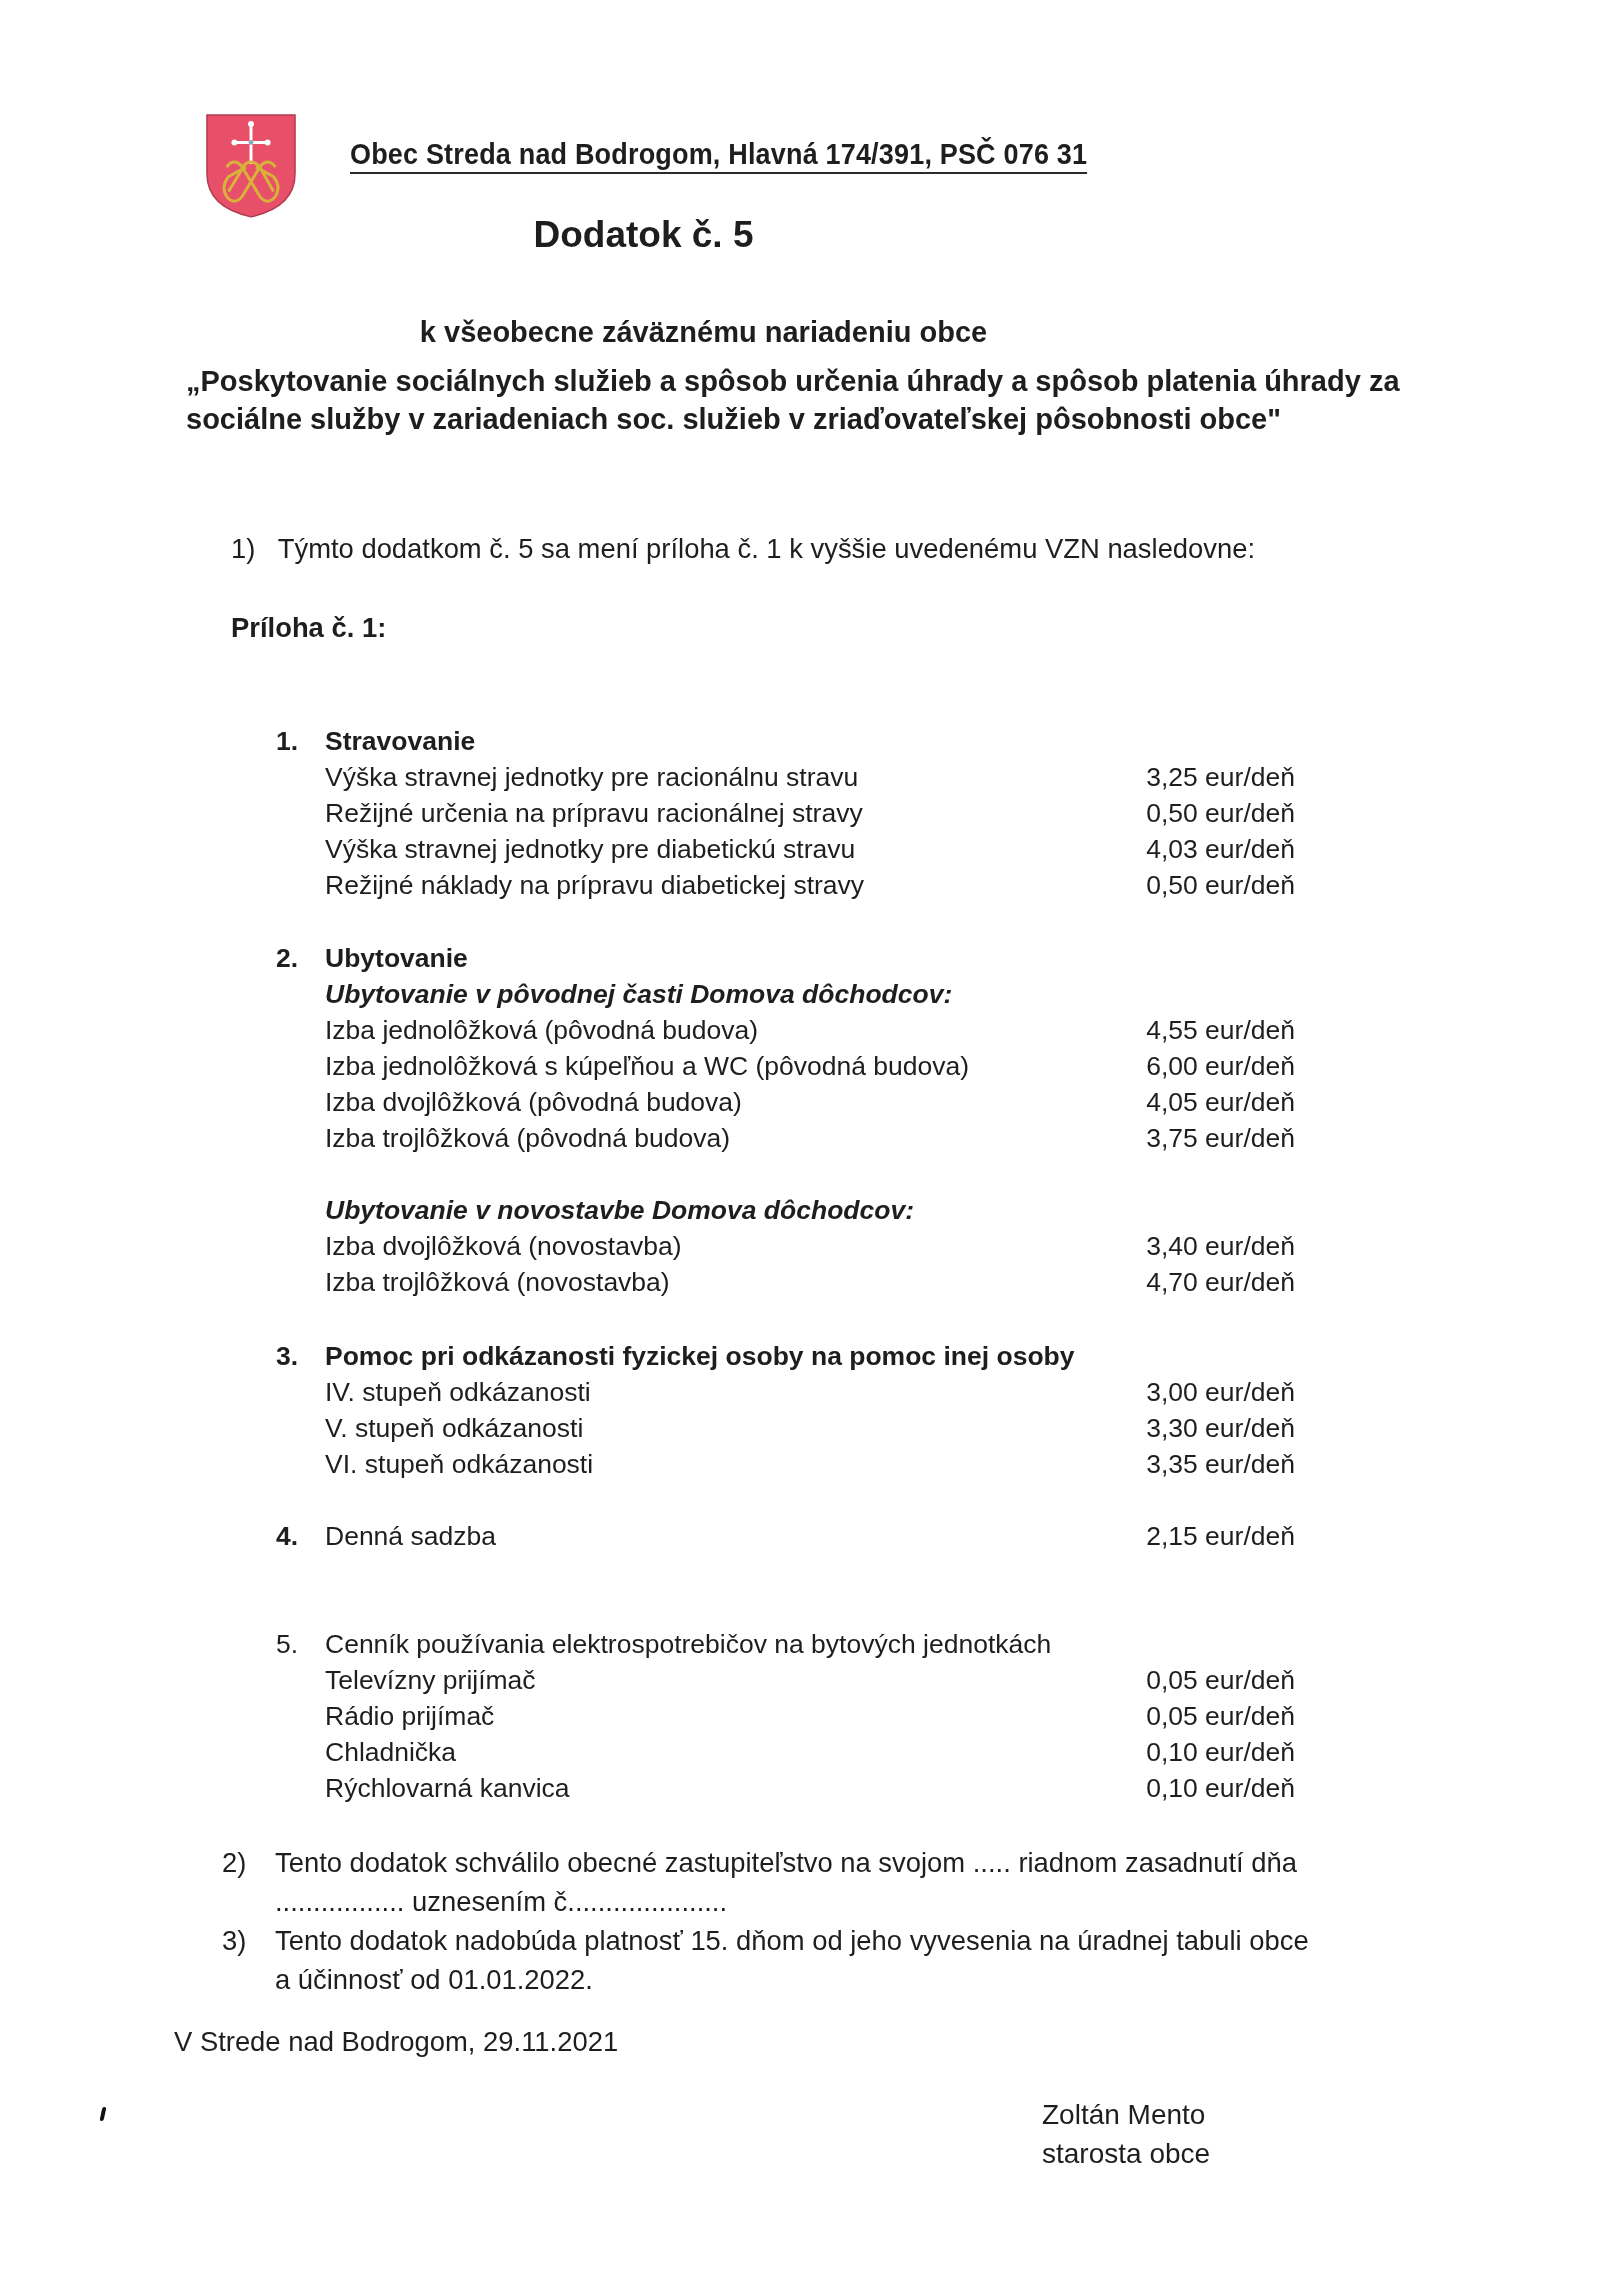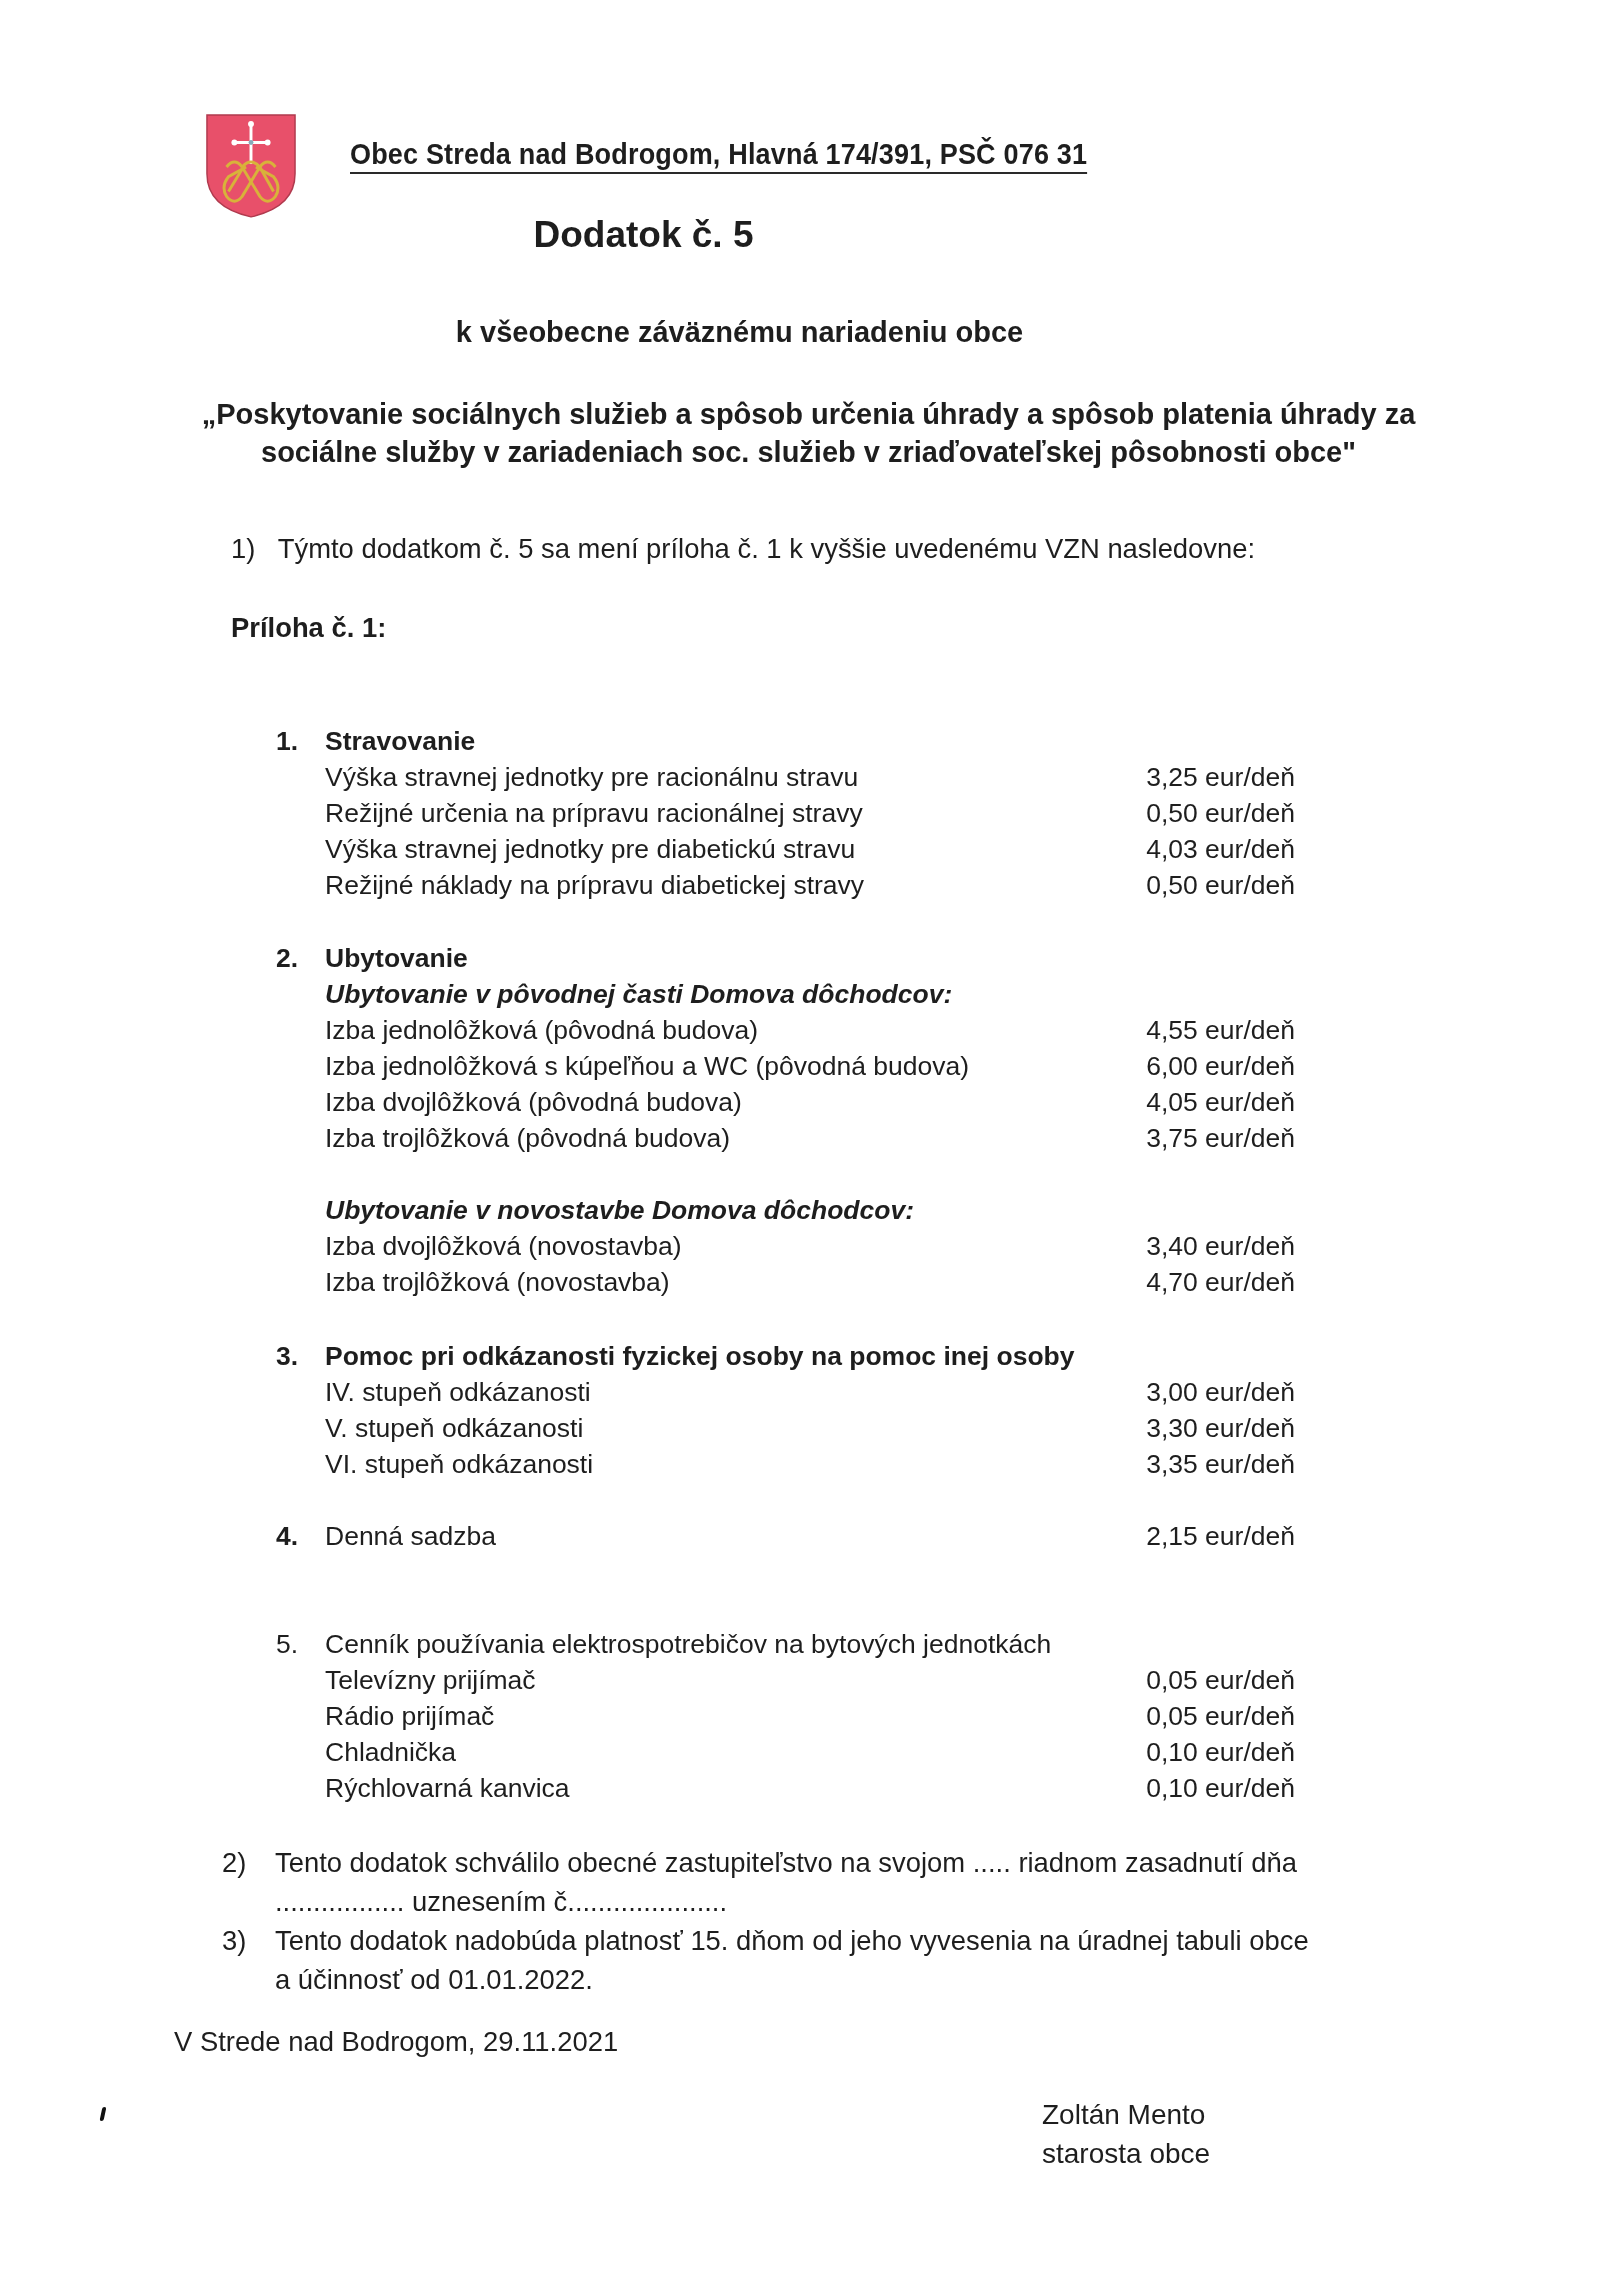--- a/index.html
+++ b/index.html
@@ -3,22 +3,22 @@
 <meta charset="utf-8">
 <style>
   html, body { margin:0; padding:0; background:#ffffff; }
   body { width:1621px; height:2292px; position:relative; overflow:hidden;
          font-family:"Liberation Sans", sans-serif; color:#1e1e1e; }
   .abs { position:absolute; white-space:nowrap; }
   .logo { left:205px; top:113px; width:92px; height:106px; }
   .hdr { left:350px; top:137px; font-family:"Liberation Sans", sans-serif; font-size:30px; font-weight:bold;
          letter-spacing:0.2px; border-bottom:2.9px solid #2a2a2a; padding-bottom:1px; transform:scaleX(0.9); transform-origin:left; }
   .title { left:0; width:1287px; text-align:center; top:214px; font-size:37px; font-weight:bold; }
-  .sub { left:0; width:1407px; text-align:center; top:316px; font-size:29px; font-weight:bold;padding-left:36px; }
-  .quote { left:186px; width:1245px; text-align:center; top:395px; font-size:29px; font-weight:bold; line-height:38px; white-space:normal; }
+  .sub { left:0; width:1407px; text-align:center; top:316px; font-size:29px; font-weight:bold; }
+  .quote { left:186px; width:1245px; text-align:left; top:362px; font-size:29px; font-weight:bold; line-height:38px; white-space:normal; }
   .p1 { left:231px; top:533px; font-size:27.4px; }
   .annex { left:231px; top:608px; font-size:27.4px; font-weight:bold; line-height:39px; }
   .sec { position:absolute; left:276px; width:1019px; font-size:26.5px; line-height:36px; }
   .row { display:flex; justify-content:space-between; }
   .num { position:absolute; left:0; width:39px; }
   .lbl { padding-left:49px; }
   .b { font-weight:bold; }
   .bi { font-weight:bold; font-style:italic; }
   .val { text-align:left; }
   .gap { height:36px; }

